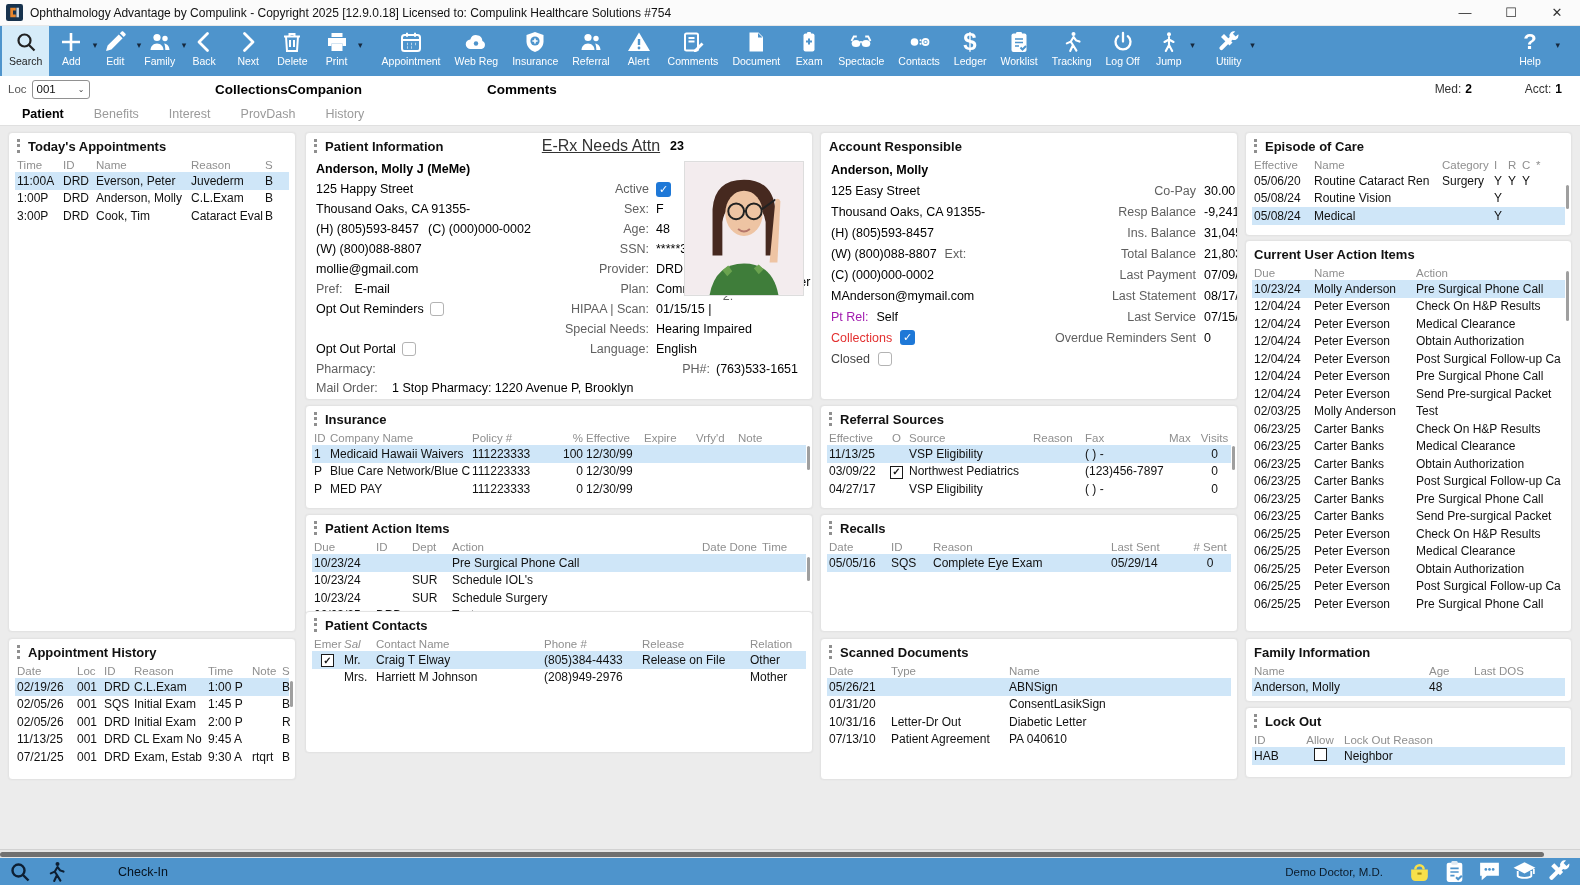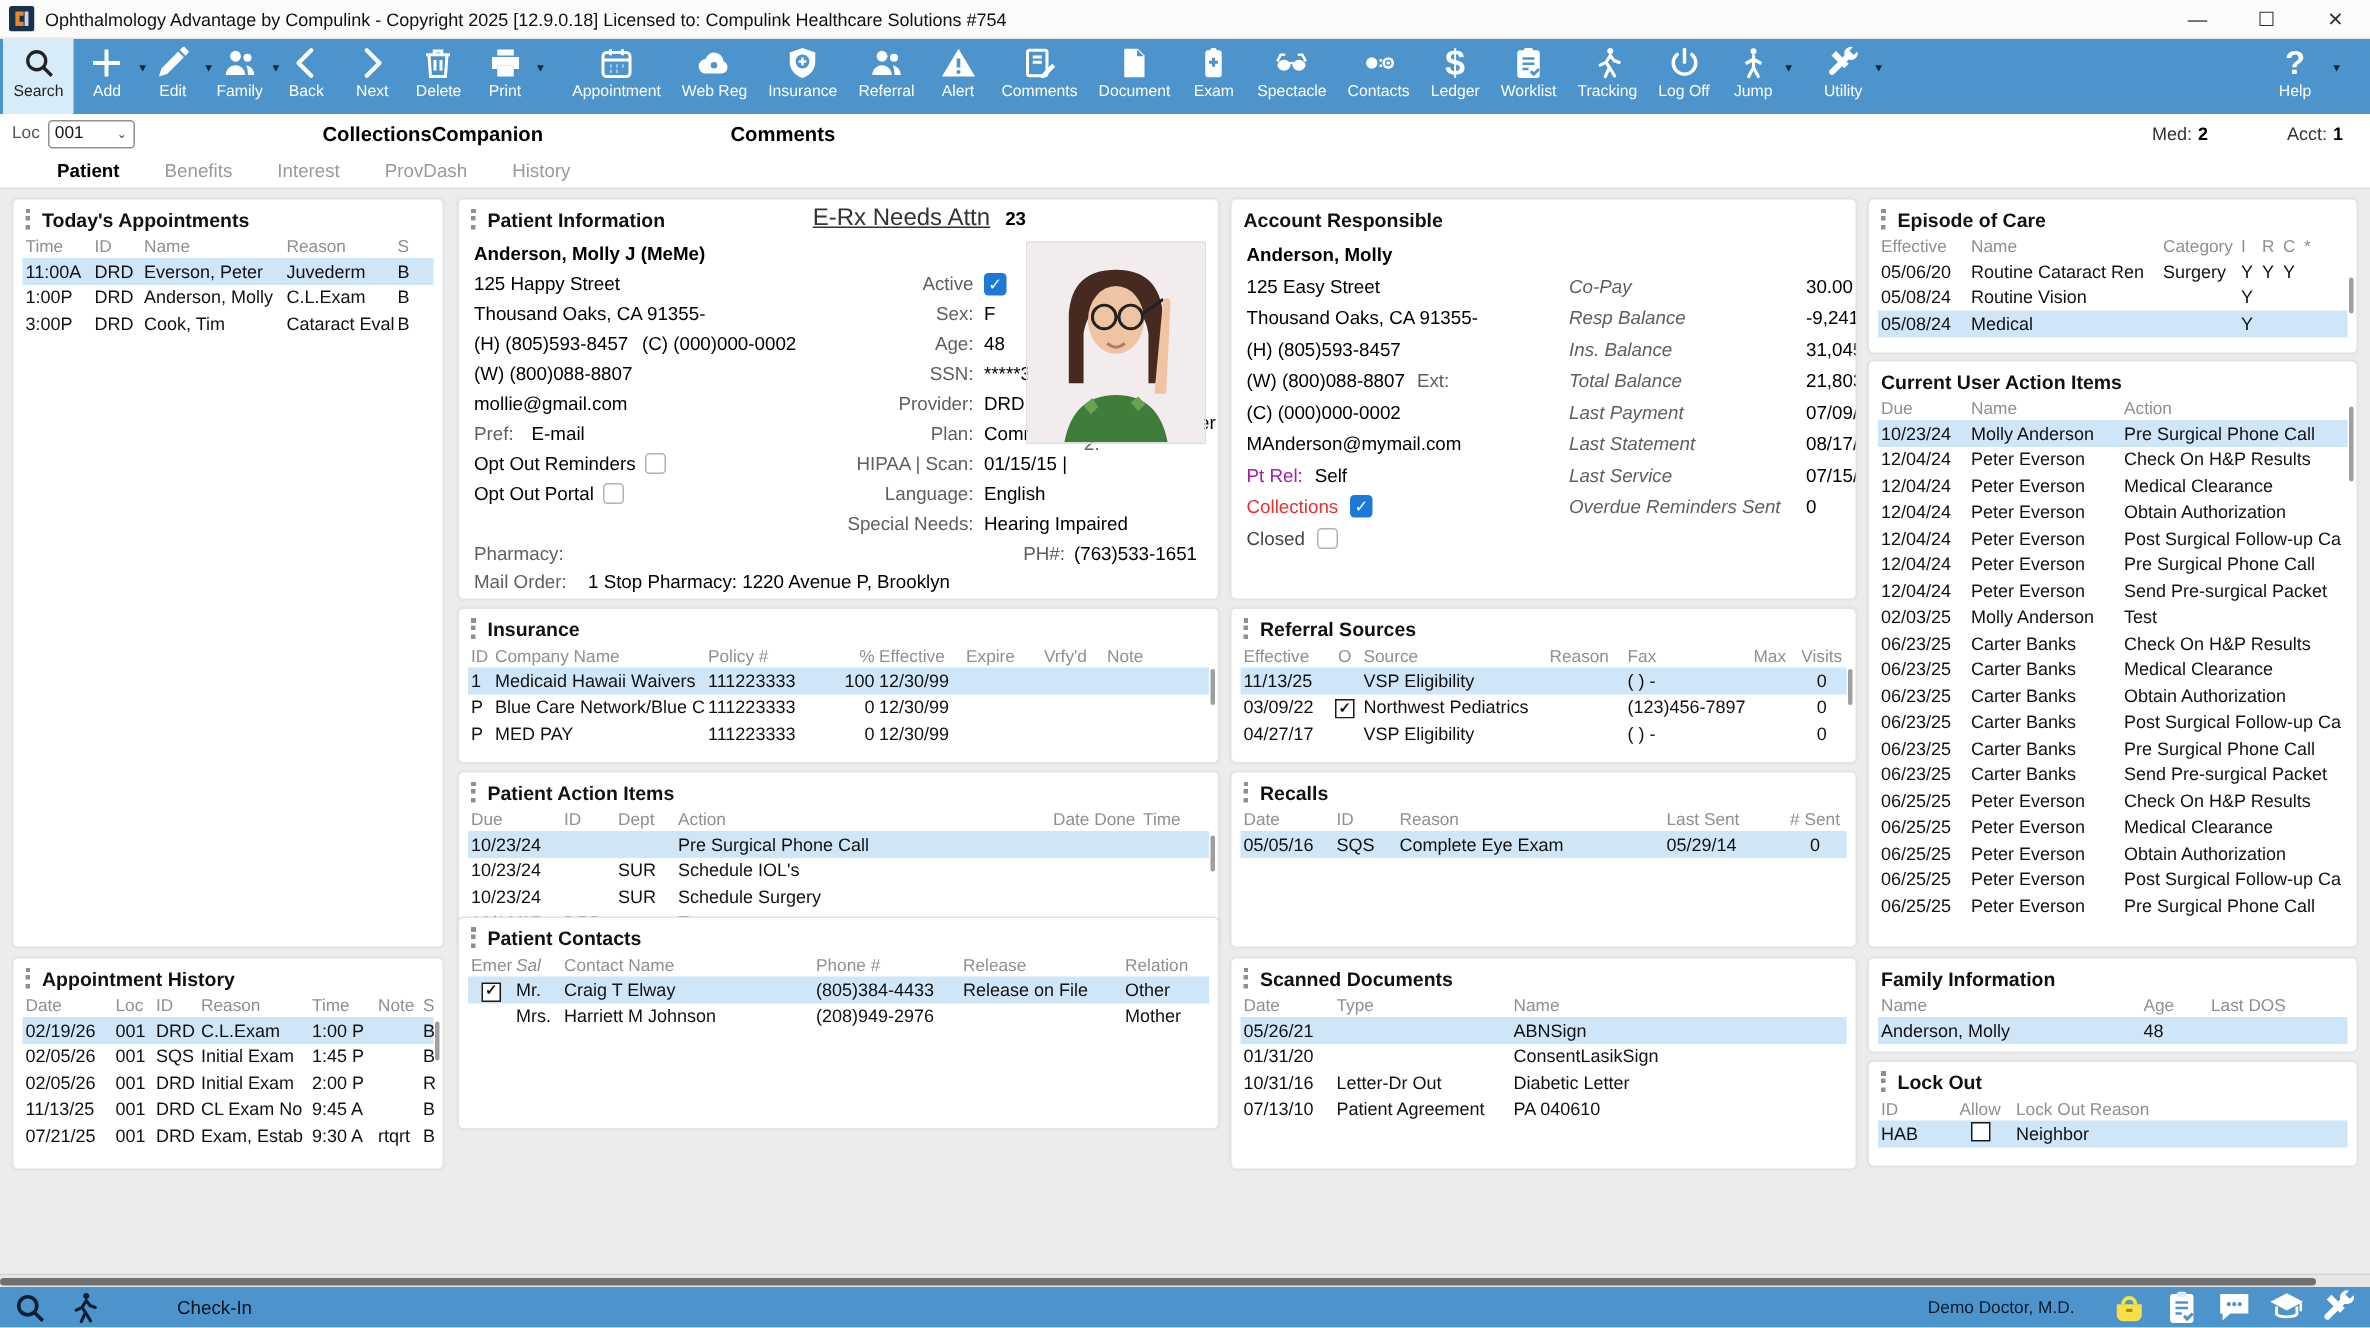--- a/index.html
+++ b/index.html
@@ -34,21 +34,21 @@
   .cc-label { position:absolute; left:215px; font-weight:bold; font-size:13.5px; color:#000; }
   .cm-label { position:absolute; left:487px; font-weight:bold; font-size:13.5px; color:#000; }
   .counter { position:absolute; font-size:12px; color:#333; }
   .counter b { color:#000; margin-left:4px; font-weight:bold; }
   .counter.med { right:108px; }
   .counter.acct { right:18px; }
 
   
   .tabs { height:24px; background:#fff; display:flex; align-items:center; gap:30px; padding-left:22px; border-bottom:1px solid #e0e0e0; font-size:12.5px; }
   .tab { color:#9a9a9a; }
-  .tab.active { color:#000; font-weight:bold;margin-left:16px; }
+  .tab.active { color:#000; font-weight:bold; }
 
   
   .content { position:relative; height:723px; background:#ececec; }
   .panel { position:absolute; background:#fff; border:1px solid #e3e3e3; border-radius:4px; overflow:hidden; box-shadow:0 0 2px rgba(0,0,0,.05); }
   .phead { display:flex; align-items:center; height:24px; padding:2px 8px 0 8px; }
   .grip { border-left:3px dotted #8f8f8f; height:14px; margin-right:8px; }
   .ptitle { font-weight:bold; font-size:13px; color:#111; white-space:nowrap; }
   .vmark { position:absolute; right:2px; width:3px; background:#9f9f9f; border-radius:2px; }
 
   #p-today        { left:8px;    top:6px;   width:288px; height:500px; }
@@ -87,21 +87,21 @@
   .photo { position:absolute; top:4px; right:8px; width:120px; height:135px; border:1px solid #ddd; }
   .user2-group { margin-left:auto; margin-right:6px; display:flex; gap:6px; }
   .cb-blue { width:15px; height:15px; background:#1e78d7; border-radius:3px; color:#fff; font-size:11px; display:inline-flex; align-items:center; justify-content:center; flex:none; }
   .cb-empty { width:14px; height:14px; border:1px solid #b3b3b3; border-radius:3px; background:#fff; flex:none; }
   .red { color:#e33030; }
 
   
   .ar-body { padding:2px 10px 0; font-size:12.5px; }
   .ar-row { display:flex; align-items:center; height:21px; }
   .ar-left { width:215px; flex:none; display:flex; align-items:center; gap:8px; white-space:nowrap; }
-  .ar-lab { margin-left:auto; width:158px; color:#5f5f5f; padding-right:8px; flex:none;font-style:italic; }
+  .ar-lab { margin-left:auto; width:158px; text-align:right; color:#5f5f5f; padding-right:8px; flex:none; }
   .ar-val { width:92px; flex:none; white-space:nowrap; }
 
   
   .hscroll { height:9px; background:#e6e6e6; border-top:1px solid #d2d2d2; padding:2px 0 0 0; }
   .hthumb { height:5px; width:1544px; background:#707070; border-radius:3px; }
   .statusbar { height:27px; background:#4e94cc; display:flex; align-items:center; padding:0 8px; }
   .sico { width:24px; height:24px; margin-right:12px; }
   .sico svg { width:24px; height:24px; display:block; }
   .checkin { font-size:12.5px; color:#06121f; margin-left:38px; }
   .doctor { margin-left:auto; font-size:11.5px; color:#0b1a29; margin-right:14px; }
@@ -581,31 +581,31 @@
         </div>
         <div class="pi-row">
           <span class="pi-left">
               <span>Opt Out Reminders</span>
               <span class="cb-empty"></span>
             </span>
           <span class="pi-lab">HIPAA | Scan:</span>
           <span class="pi-val">01/15/15    |</span>
         </div>
         <div class="pi-row">
+          <span class="pi-left"></span>
+          <span class="pi-lab">Special Needs:</span>
+          <span class="pi-val">Hearing Impaired</span>
+        </div>
+        <div class="pi-row">
           <span class="pi-left">
               <span>Opt Out Portal</span>
               <span class="cb-empty"></span>
             </span>
           <span class="pi-lab">Language:</span>
           <span class="pi-val">English</span>
-        </div>
-        <div class="pi-row">
-          <span class="pi-left"></span>
-          <span class="pi-lab">Special Needs:</span>
-          <span class="pi-val">Hearing Impaired</span>
         </div>
         <div class="pi-row" style="height:19px">
           <span class="pi-inline-lab" style="width:70px;flex:none">Pharmacy:</span>
           <span style="margin-left:auto;margin-right:4px"><span class="pi-inline-lab">PH#:</span><span>(763)533-1651</span></span>
         </div>
         <div class="pi-row" style="height:19px">
           <span class="pi-inline-lab" style="width:70px;flex:none">Mail Order:</span>
           <span>1 Stop Pharmacy: 1220 Avenue P, Brooklyn</span>
         </div>
       </div>

